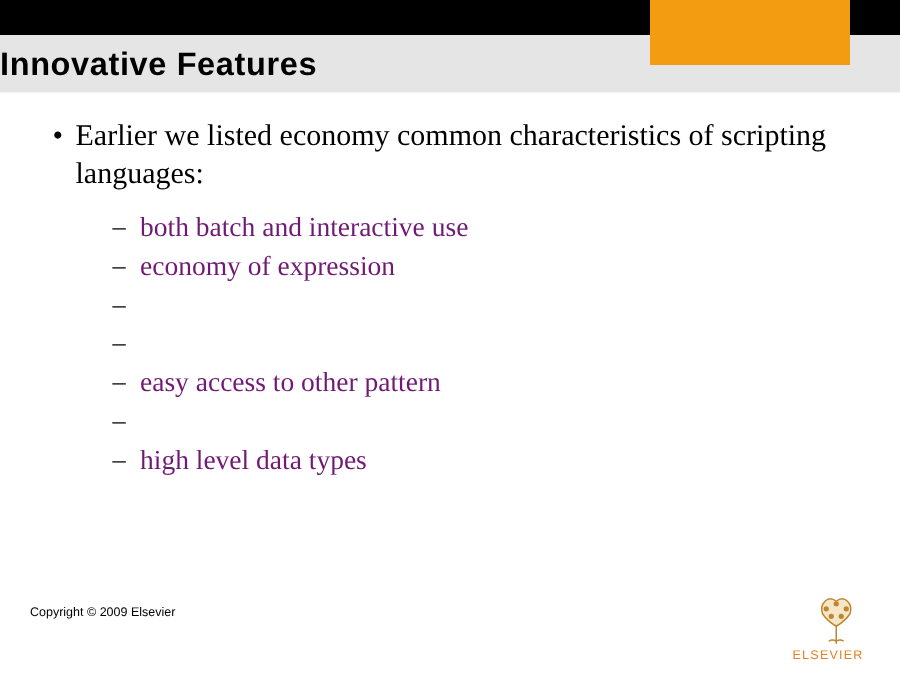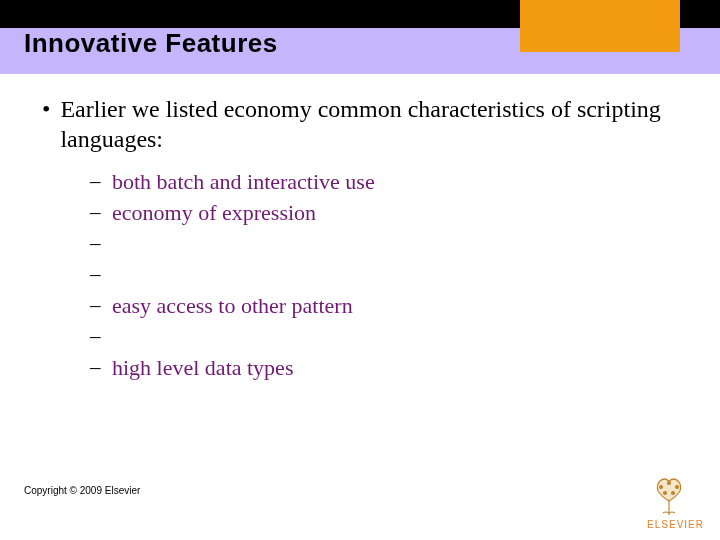--- a/index.html
+++ b/index.html
@@ -20,24 +20,23 @@
       position: absolute;
       top: 0;
       right: 40px;
       width: 160px;
       height: 52px;
       background: #F39C12;
     }
     .title-bar {
       width: 100%;
       height: 46px;
-      background: #c4b5fd;
+      background: #e5e5e5;
       display: flex;
-      align-items: flex-start;
-      padding-left: 24px;
+      align-items: center;
     }
     .title-text {
       font-family: Arial, Helvetica, sans-serif;
       font-weight: 900;
       font-size: 26px;
       color: #000000;
       letter-spacing: 0.5px;
     }
     .content {
       padding: 20px 36px 0 36px;
@@ -81,21 +80,21 @@
       bottom: 44px;
       font-family: Arial, Helvetica, sans-serif;
       font-size: 10px;
       color: #000000;
     }
     .logo {
       position: absolute;
       right: 16px;
       bottom: 10px;
       width: 70px;
-      text-align: right;
+      text-align: left;
       margin-left: 36px;
     }
     .logo svg {
       display: block;
       margin: 0 auto 2px auto;
     }
     .logo-text {
       font-family: Arial, Helvetica, sans-serif;
       font-size: 10px;
       letter-spacing: 1px;

